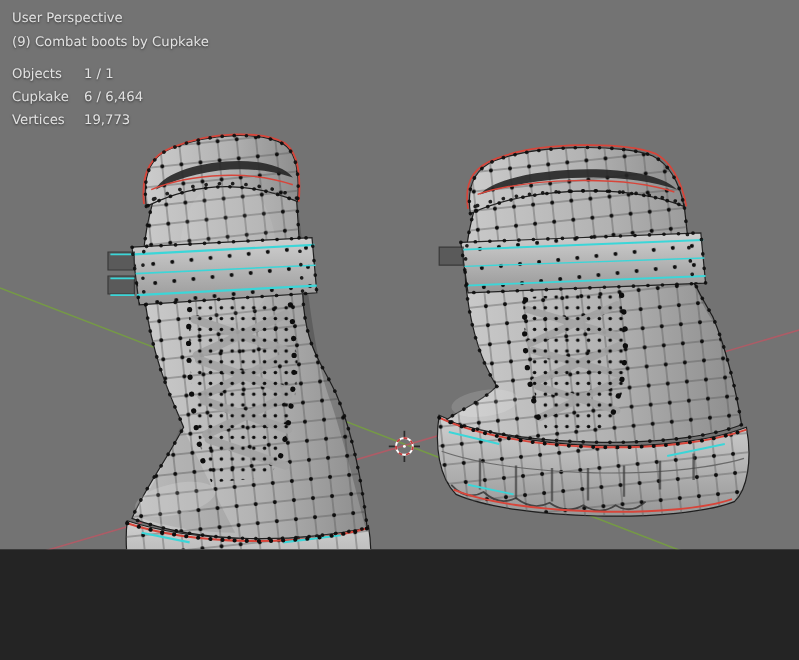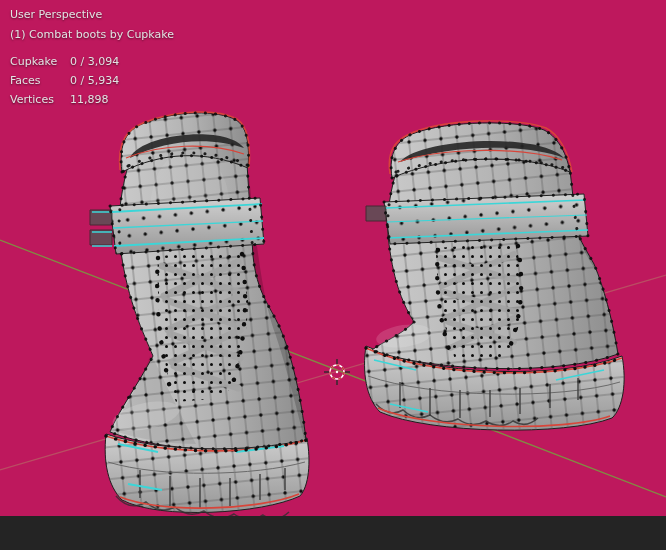--- a/index.html
+++ b/index.html
@@ -1,16 +1,16 @@
 <!DOCTYPE html>
 <html><head>
 <meta charset="utf-8">
 <style>
   html,body{margin:0;padding:0;background:#242424;}
-  .viewport{position:relative;width:666px;height:516px;background:#be185d;overflow:hidden;
+  .viewport{position:relative;width:666px;height:458px;background:#737373;overflow:hidden;
             font-family:"DejaVu Sans", sans-serif;}
   svg.scene{position:absolute;left:0;top:0;display:block;}
   .hud{position:absolute;top:8px;left:10px;color:#e3e3e3;font-size:11px;line-height:13px;
        text-shadow:0 1px 2px rgba(0,0,0,.55);user-select:none;z-index:5;}
   .hud .line{margin-bottom:7px;white-space:nowrap;}
   .stats{margin-top:14px;}
   .stat{display:flex;margin-bottom:6px;white-space:nowrap;}
   .stat .label{width:60px;}
 </style>
 </head>
@@ -158,30 +158,30 @@
       <line x1="-13" y1="0" x2="-8" y2="0" stroke="#2b2b2b" stroke-width="1.4"></line>
       <line x1="8" y1="0" x2="13" y2="0" stroke="#2b2b2b" stroke-width="1.4"></line>
       <circle r="7" fill="none" stroke="#ffffff" stroke-width="1.6"></circle>
       <circle r="7" fill="none" stroke="#c13d3d" stroke-width="1.6" stroke-dasharray="3.2 3.2"></circle>
       <circle r="1.2" fill="#ffffff"></circle>
     </g>
   </svg>
 
   <div class="hud">
     <div class="line">User Perspective</div>
-    <div class="line">(1) Combat boots by Cupkake</div>
+    <div class="line">(9) Combat boots by Cupkake</div>
     <div class="stats">
       <div class="stat">
-        <span class="label">Cupkake</span>
-        <span class="value">0 / 3,094</span>
+        <span class="label">Objects</span>
+        <span class="value">1 / 1</span>
       </div>
       <div class="stat">
-        <span class="label">Faces</span>
-        <span class="value">0 / 5,934</span>
+        <span class="label">Cupkake</span>
+        <span class="value">6 / 6,464</span>
       </div>
       <div class="stat">
         <span class="label">Vertices</span>
-        <span class="value">11,898</span>
+        <span class="value">19,773</span>
       </div>
     </div>
   </div>
 
 </div>
 
 </body></html>

